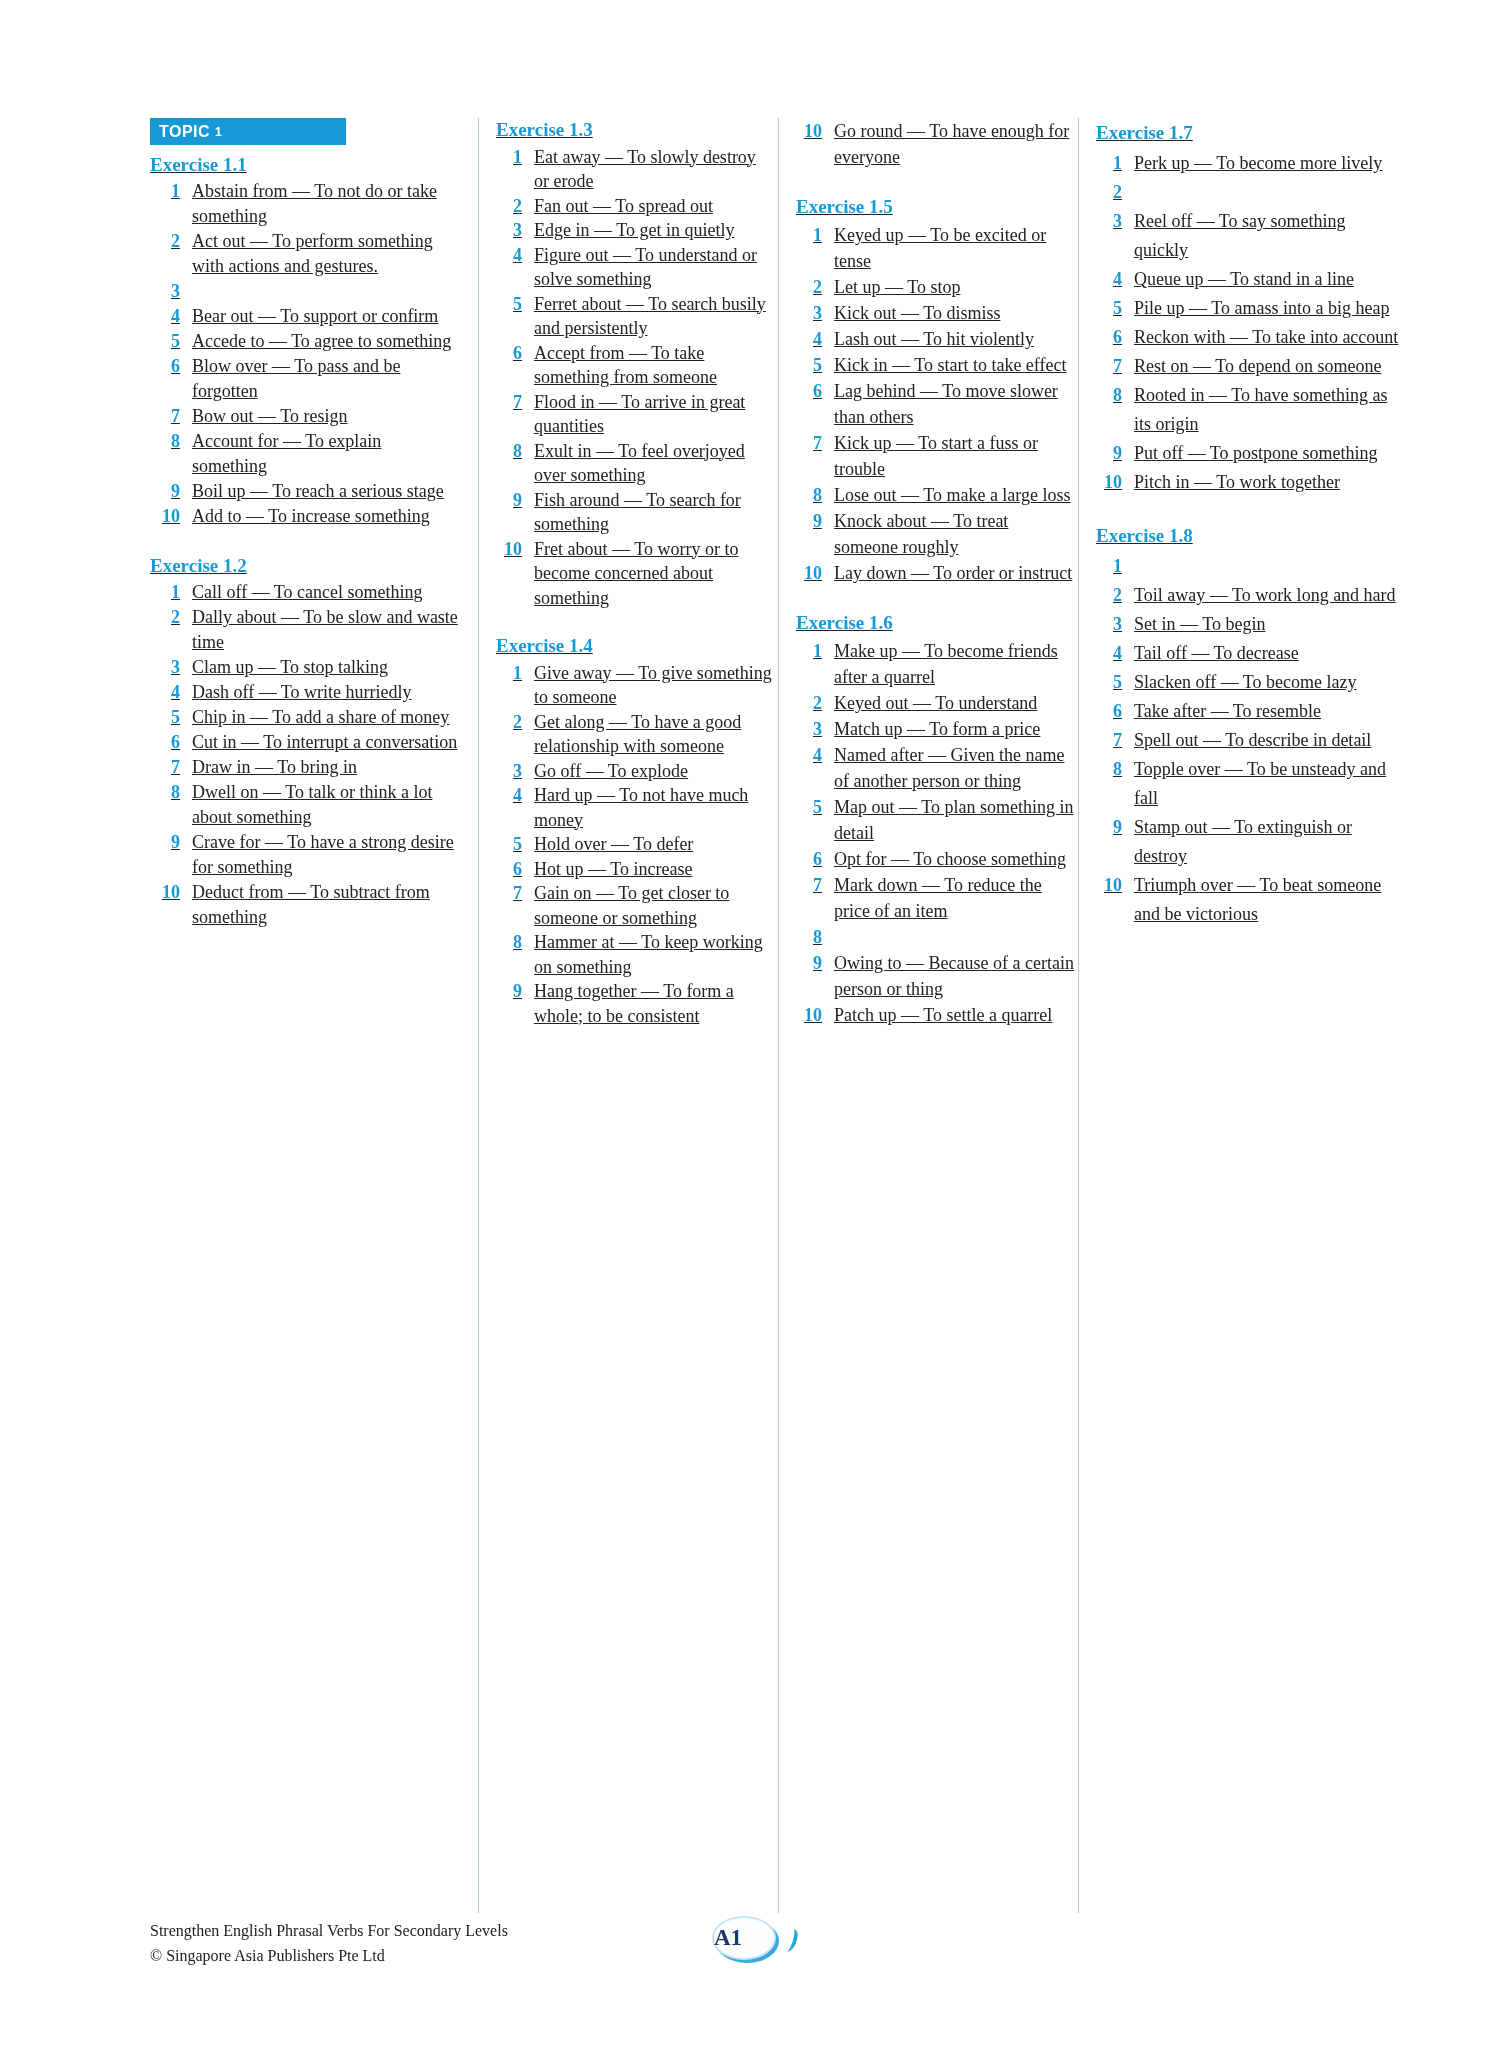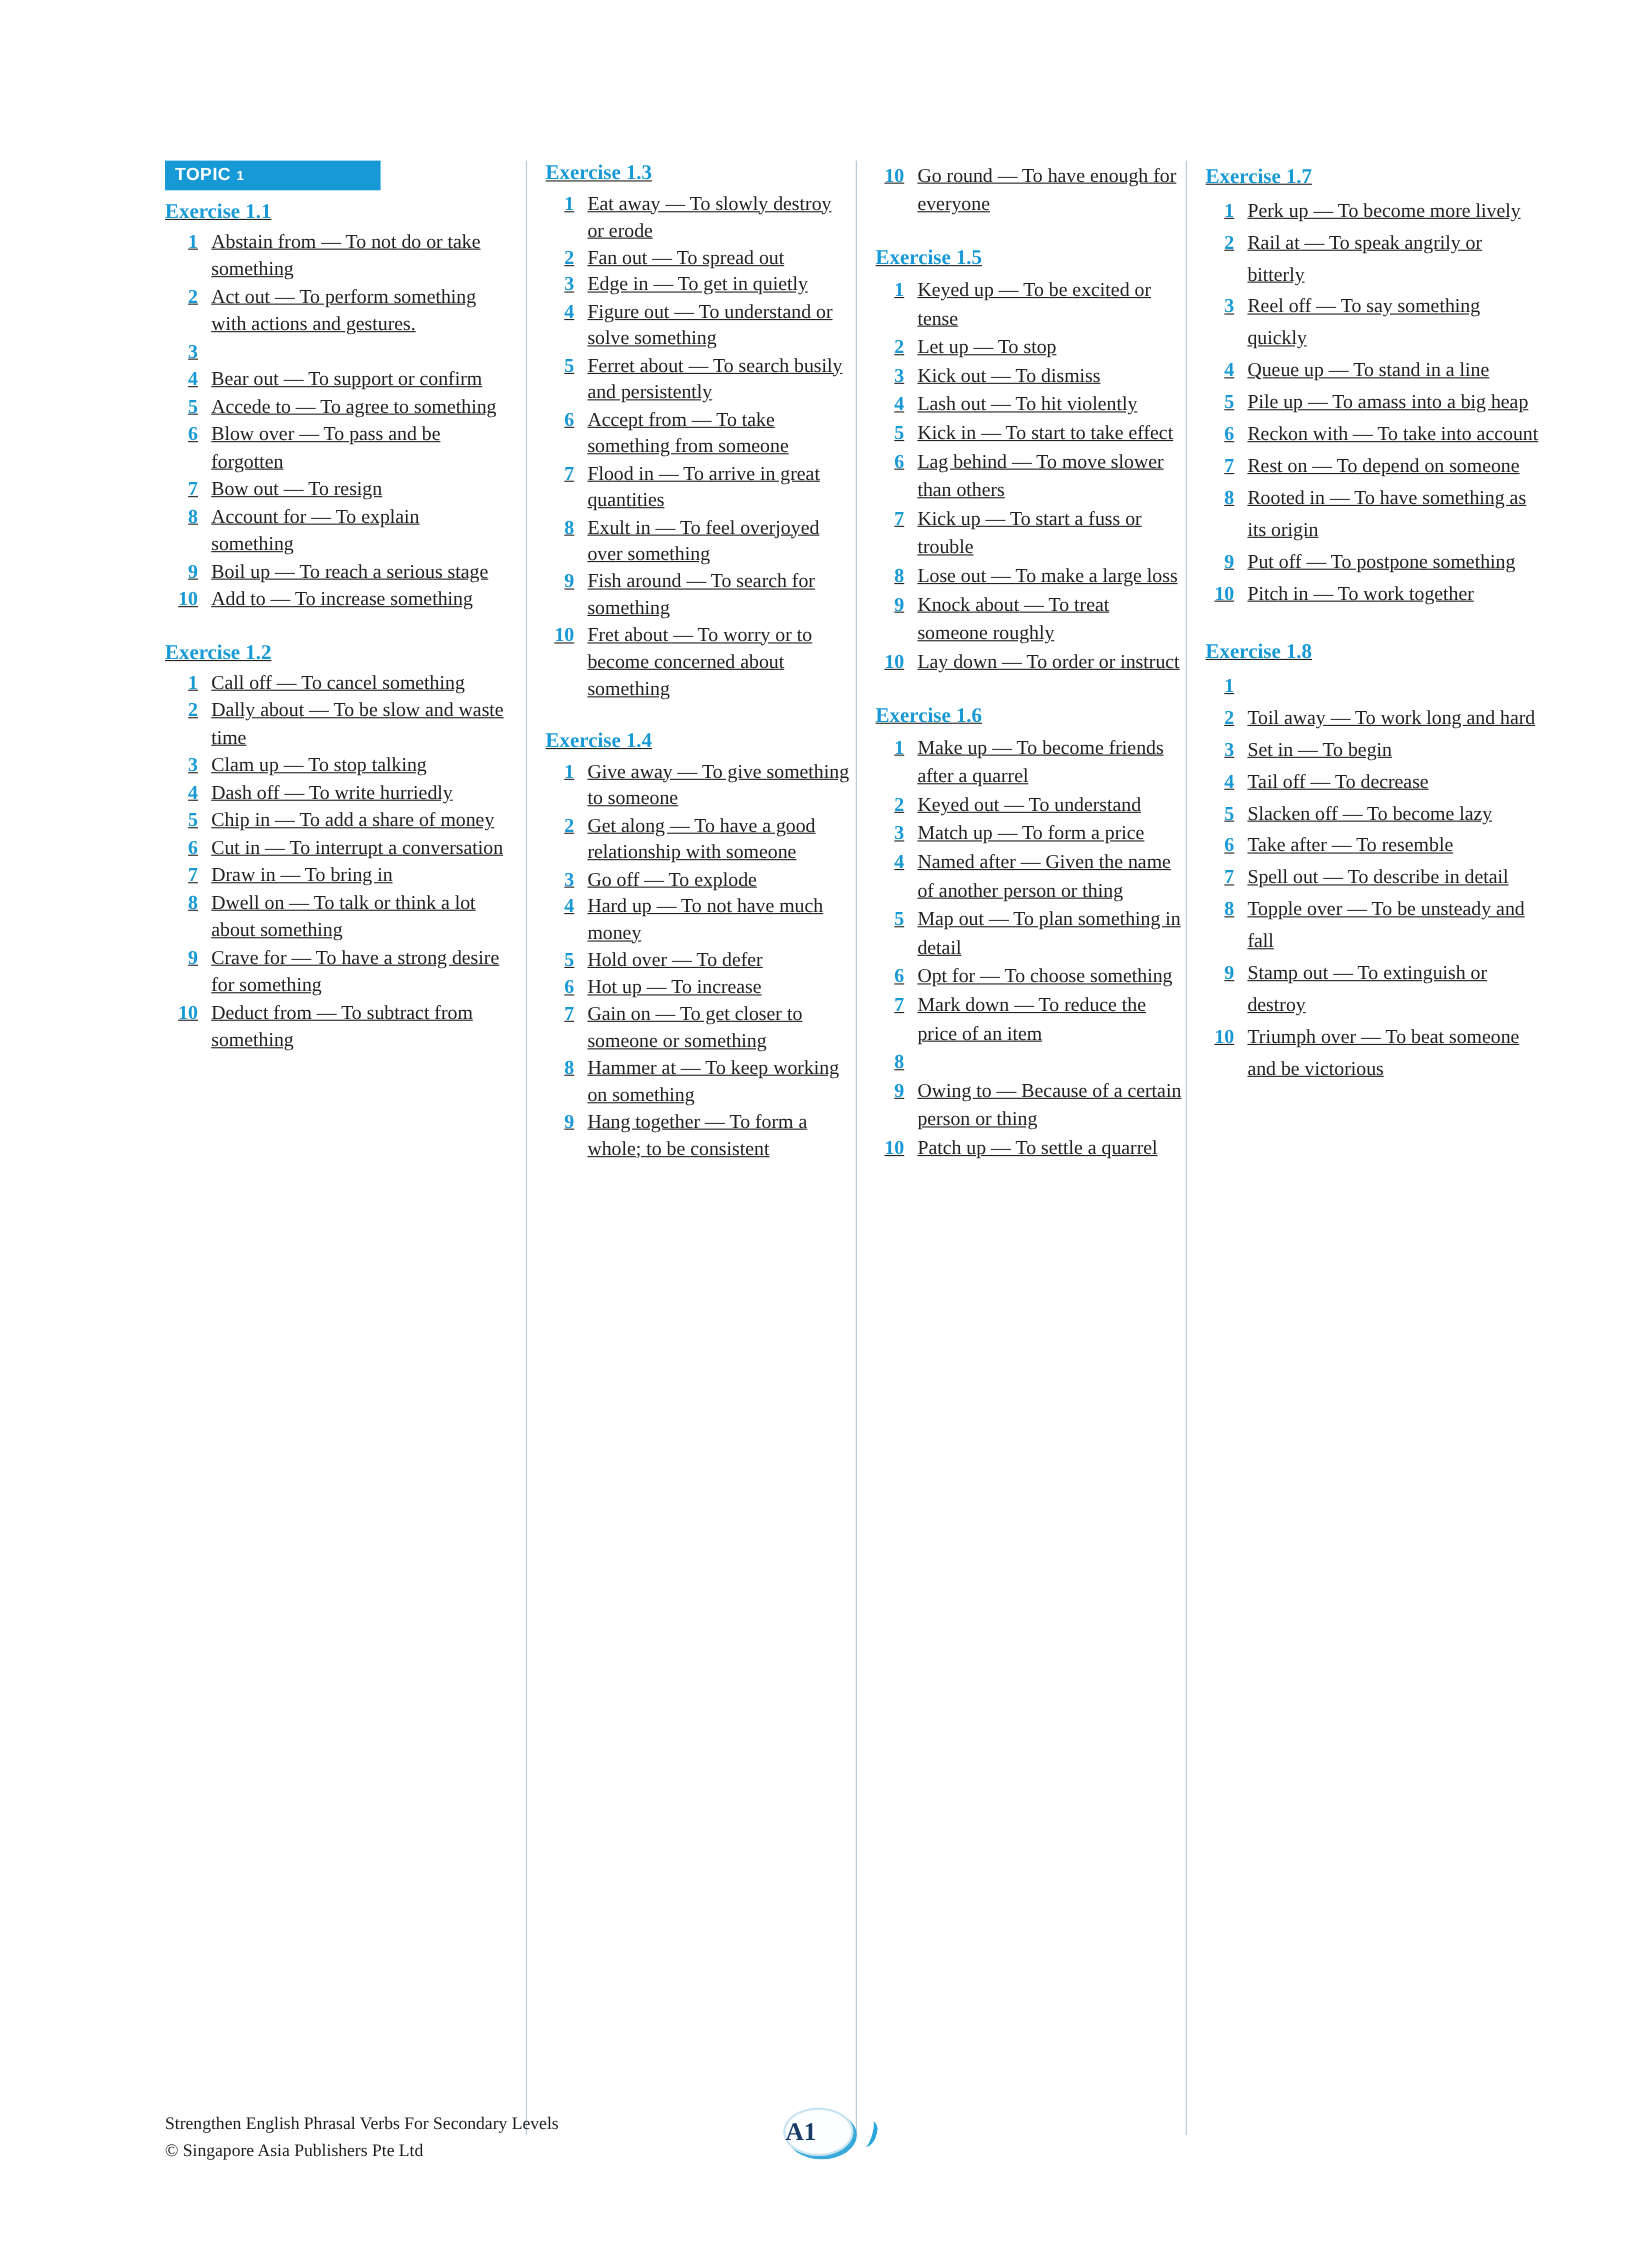--- a/index.html
+++ b/index.html
@@ -10,21 +10,20 @@
     color: var(--text, #222222);
     position: relative;
   }
   .page { position: absolute; inset: 0; background: #ffffff; overflow: hidden; }
 
   .columns {
     position: absolute;
     left: 150px; top: 118px;
     width: 1252px; height: 1795px;
     display: flex;
-    margin-top: 28px;
   }
   .col { height: 100%; }
   .col1 { width: 328px; padding-right: 18px; --lh: 25px; }
   .col2 { width: 300px; padding-left: 17px; padding-right: 4px; border-left: 1px solid var(--divider, #b3c9d6); --lh: 24.5px; }
   .col3 { width: 300px; padding-left: 17px; padding-right: 4px; border-left: 1px solid var(--divider, #b3c9d6); --lh: 26px; }
   .col4 { width: 324px; padding-left: 17px; border-left: 1px solid var(--divider, #b3c9d6); --lh: 29px; }
 
   .topic-banner {
     width: 196px; height: 27px;
     background: var(--accent, #1799d6);
@@ -361,21 +360,20 @@
       <section class="col col4">
         <div class="block">
           <h3 class="ex-title">Exercise 1.7</h3>
           <ol class="items">
             <li class="item">
               <span class="num">1</span>
               <span class="txt">Perk up — To become more lively</span>
             </li>
             <li class="item">
               <span class="num">2</span>
-              <span class="txt">Rail at — To speak angrily or bitterly</span>
             </li>
             <li class="item">
               <span class="num">3</span>
               <span class="txt">Reel off — To say something quickly</span>
             </li>
             <li class="item">
               <span class="num">4</span>
               <span class="txt">Queue up — To stand in a line</span>
             </li>
             <li class="item">

